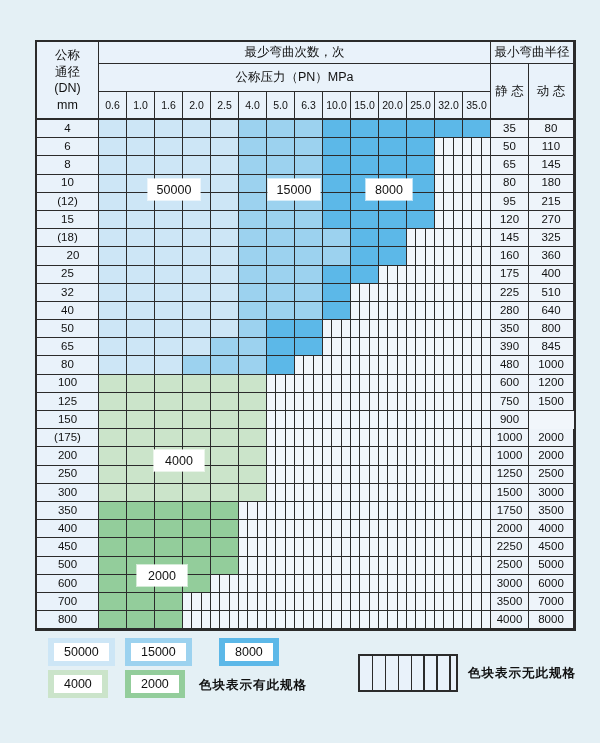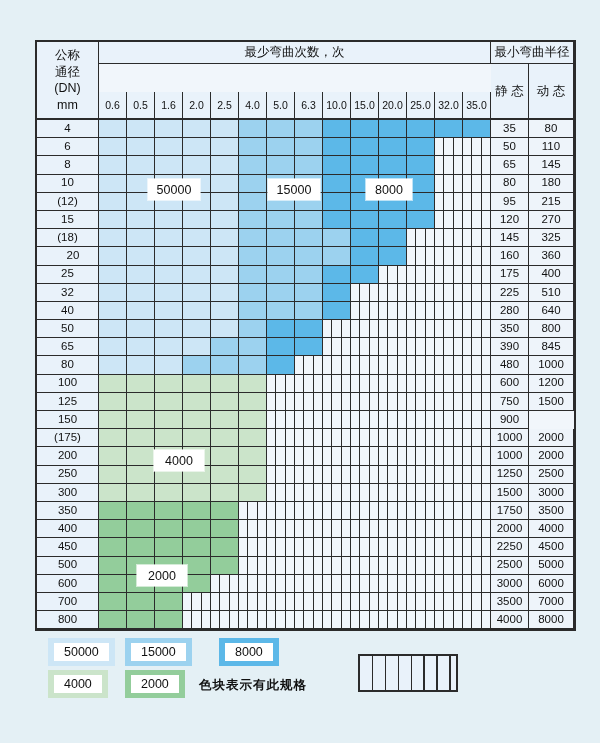--- a/index.html
+++ b/index.html
@@ -53,24 +53,25 @@
 
   <div id="grid">
       <div class="cell hdr dnhdr hdr-b" style="grid-area: 1 / 1 / span 3 / span 1;">
         <div>公称</div>
         <div>通径</div>
         <div>(DN)</div>
         <div>mm</div>
       </div>
       <div class="cell hdr" style="grid-area: 1 / 16 / span 1 / span 2;">最小弯曲半径</div>
       <div class="cell hdr" style="grid-area: 1 / 2 / span 1 / span 14;">最少弯曲次数，次</div>
+      <div class="cell hdr" style="grid-area: 2 / 2 / span 1 / span 14;">公称压力（PN）MPa</div>
       <div class="cell hdr hdr-b" style="grid-area: 2 / 16 / span 2 / span 1;">静 态</div>
       <div class="cell hdr hdr-b" style="grid-area: 2 / 17 / span 2 / span 1;">动 态</div>
       <div class="cell hdr tick hdr-b" style="grid-area: 3 / 2 / span 1 / span 1;">0.6</div>
-      <div class="cell hdr tick hdr-b" style="grid-area: 3 / 3 / span 1 / span 1;">0.5</div>
+      <div class="cell hdr tick hdr-b" style="grid-area: 3 / 3 / span 1 / span 1;">1.0</div>
       <div class="cell hdr tick hdr-b" style="grid-area: 3 / 4 / span 1 / span 1;">1.6</div>
       <div class="cell hdr tick hdr-b" style="grid-area: 3 / 5 / span 1 / span 1;">2.0</div>
       <div class="cell hdr tick hdr-b" style="grid-area: 3 / 6 / span 1 / span 1;">2.5</div>
       <div class="cell hdr tick hdr-b" style="grid-area: 3 / 7 / span 1 / span 1;">4.0</div>
       <div class="cell hdr tick hdr-b" style="grid-area: 3 / 8 / span 1 / span 1;">5.0</div>
       <div class="cell hdr tick hdr-b" style="grid-area: 3 / 9 / span 1 / span 1;">6.3</div>
       <div class="cell hdr tick hdr-b" style="grid-area: 3 / 10 / span 1 / span 1;">10.0</div>
       <div class="cell hdr tick hdr-b" style="grid-area: 3 / 11 / span 1 / span 1;">15.0</div>
       <div class="cell hdr tick hdr-b" style="grid-area: 3 / 12 / span 1 / span 1;">20.0</div>
       <div class="cell hdr tick hdr-b" style="grid-area: 3 / 13 / span 1 / span 1;">25.0</div>
@@ -571,14 +572,15 @@
   </div>
   <div class="swatch sw-outer" style="left: 48px; top: 670px; background: rgb(203, 228, 202);">
     <div class="inner">4000</div>
   </div>
   <div class="swatch sw-outer" style="left: 125px; top: 670px; background: rgb(147, 205, 155);">
     <div class="inner">2000</div>
   </div>
   <div class="legend-note" style="left:199px;top:677px;">色块表示有此规格</div>
 
   <div id="nospec-box"></div>
+  <div class="legend-note" style="left:468px;top:665px;">色块表示无此规格</div>
 
 </div>
 
 </body></html>

